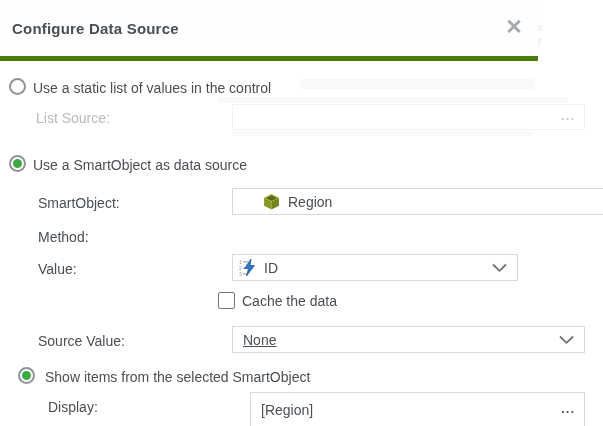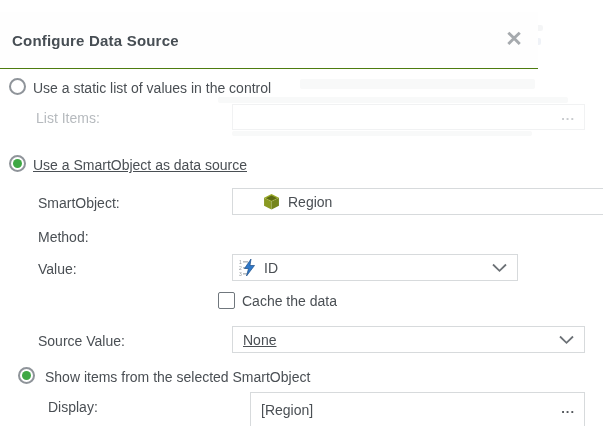--- a/index.html
+++ b/index.html
@@ -1,21 +1,21 @@
 <!DOCTYPE html>
 <html><head>
 <meta charset="utf-8">
 <style>
   html,body{margin:0;padding:0;background:#ffffff;}
   .stage{
     position:relative;width:603px;height:426px;background:#ffffff;overflow:hidden;
     font-family:"Liberation Sans",sans-serif;color:#4a4f54;
   }
   
-  .header{position:absolute;left:0;top:0;width:538px;height:56px;background:#fefefe;border-bottom:1px solid #4d7c0f;margin-top:12px;}
+  .header{position:absolute;left:0;top:0;width:538px;height:56px;background:#fefefe;border-bottom:5px solid #4d7c0f;}
   .title{position:absolute;left:12px;top:20px;font-size:15px;font-weight:bold;color:#474e54;letter-spacing:.2px;}
   .close{position:absolute;right:12px;top:13px;width:24px;height:28px;font-size:21px;line-height:28px;text-align:center;color:#a6aaae;cursor:pointer;font-weight:bold;}
   
   .ghost{position:absolute;border-radius:2px;background:rgba(188,193,199,.16);}
   .ghost.blue{background:rgba(175,190,215,.20);}
   .ghost.faint{background:rgba(190,195,200,.10);}
   
   .radio{position:absolute;width:13px;height:13px;border:2px solid #8f949a;border-radius:50%;background:#fff;cursor:pointer;}
   .radio.selected::after{content:"";position:absolute;left:2px;top:2px;width:9px;height:9px;border-radius:50%;background:#3FA845;}
   .checkbox{position:absolute;width:15px;height:15px;border:1px solid #70777d;border-radius:2px;background:#fff;cursor:pointer;}
@@ -46,28 +46,28 @@
   <div class="ghost faint" style="left:232px;top:131px;width:300px;height:5px;"></div>
 
   <div class="header">
     <div class="title">Configure Data Source</div>
     <div class="close">✕</div>
   </div>
 
   <div class="radio" style="left:9px;top:78px;"></div>
   <div class="radio-lbl" style="left:33px;top:80px;">Use a static list of values in the control</div>
 
-  <div class="lbl dim" style="left:36px;top:110px;">List Items:</div>
+  <div class="lbl dim" style="left:36px;top:110px;">List Source:</div>
   <div class="field disabled" style="left:232px;top:104px;width:353px;height:26px;">
     <span class="val"></span>
     <span class="dots dim">...</span>
   </div>
 
   <div class="radio selected" style="left:9px;top:155px;"></div>
-  <div class="radio-lbl" style="left:33px;top:157px;text-decoration:underline;">Use a SmartObject as data source</div>
+  <div class="radio-lbl" style="left:33px;top:157px;">Use a SmartObject as data source</div>
 
   <div class="lbl" style="left:38px;top:195px;">SmartObject:</div>
   <div class="field" style="left:232px;top:188px;width:411px;height:27px;padding-left:24px;">
     <span class="ficon">
       <svg width="17" height="17" viewBox="0 0 16 16">
         <polygon points="8,1 15,4.5 8,8 1,4.5" fill="#9aab28"></polygon>
         <polygon points="8,2.4 13.2,4.9 8,7.2 2.8,4.9" fill="#5d6a14"></polygon>
         <polygon points="1,4.5 8,8 8,15.5 1,12" fill="#8a9a22"></polygon>
         <polygon points="15,4.5 8,8 8,15.5 15,12" fill="#75851b"></polygon>
       </svg>

